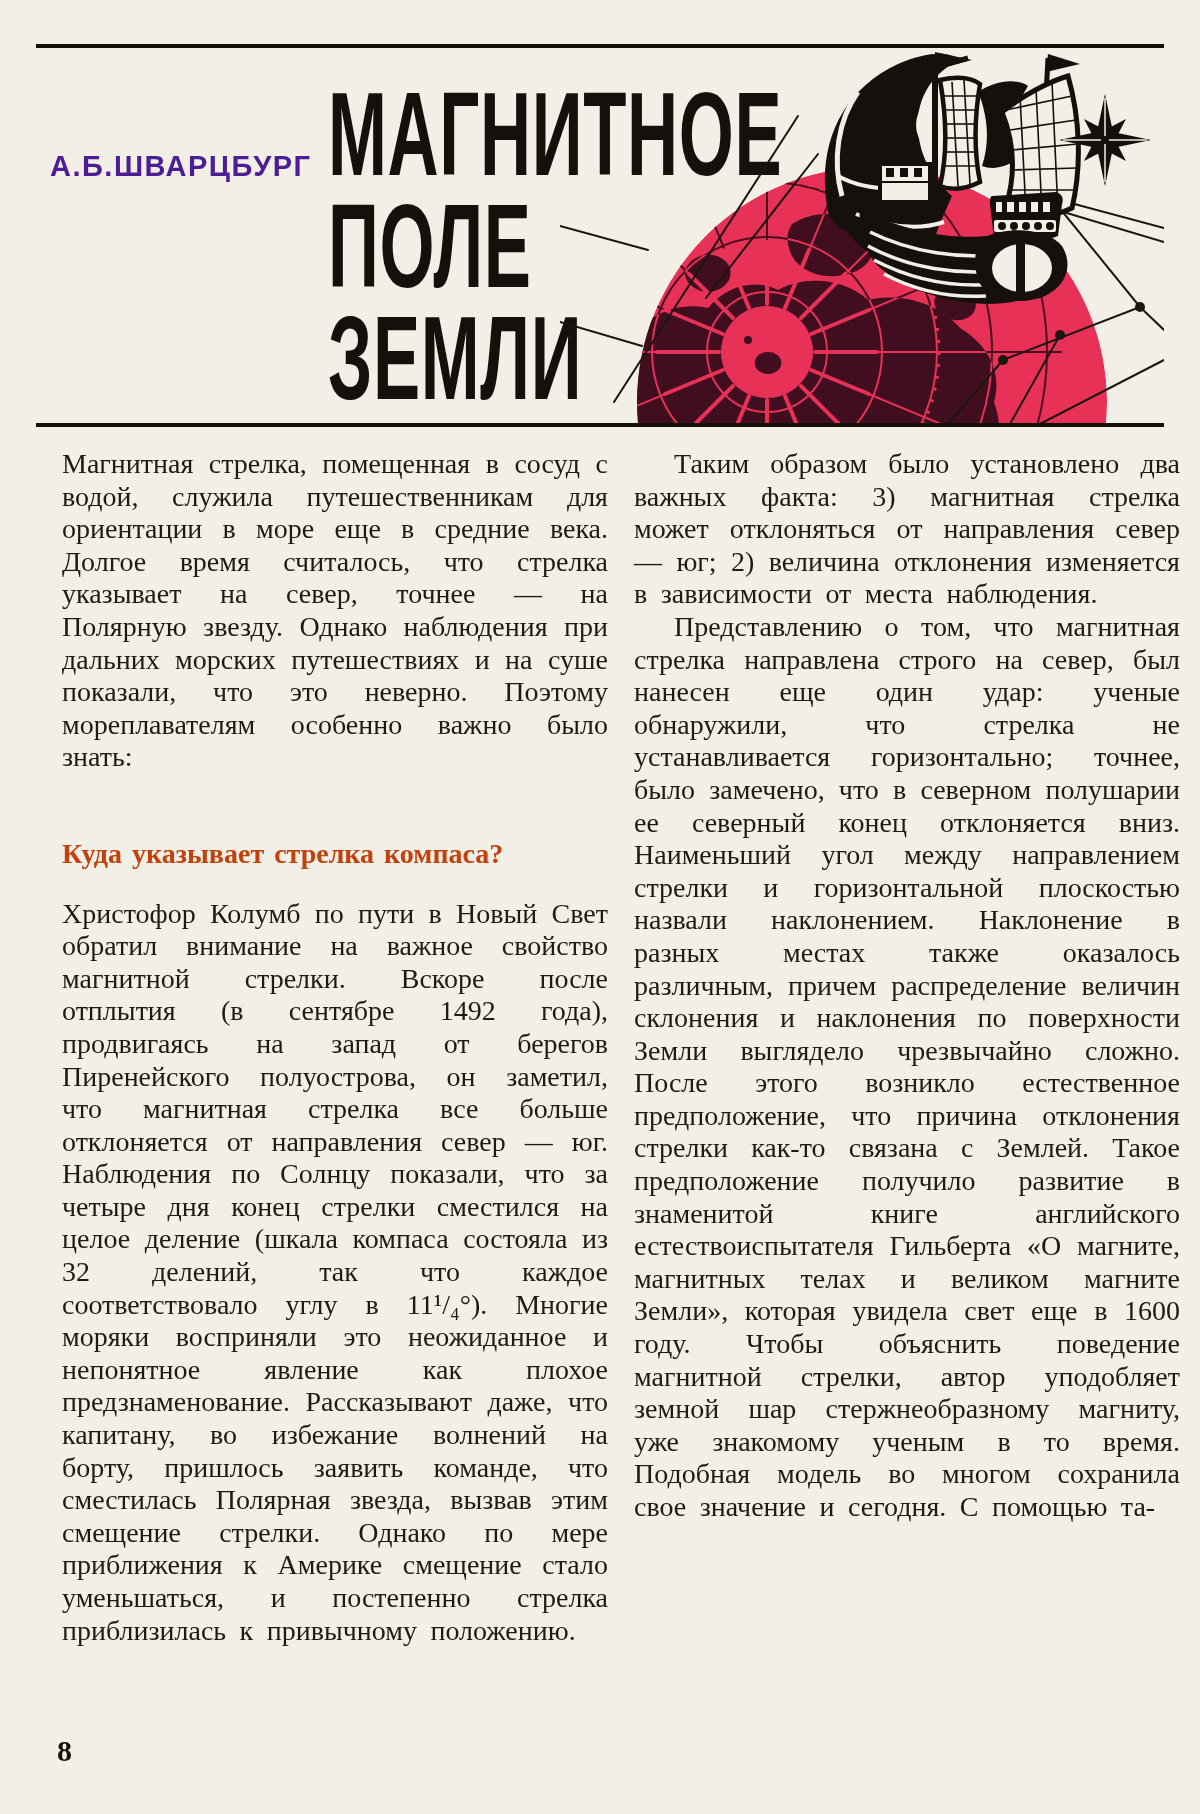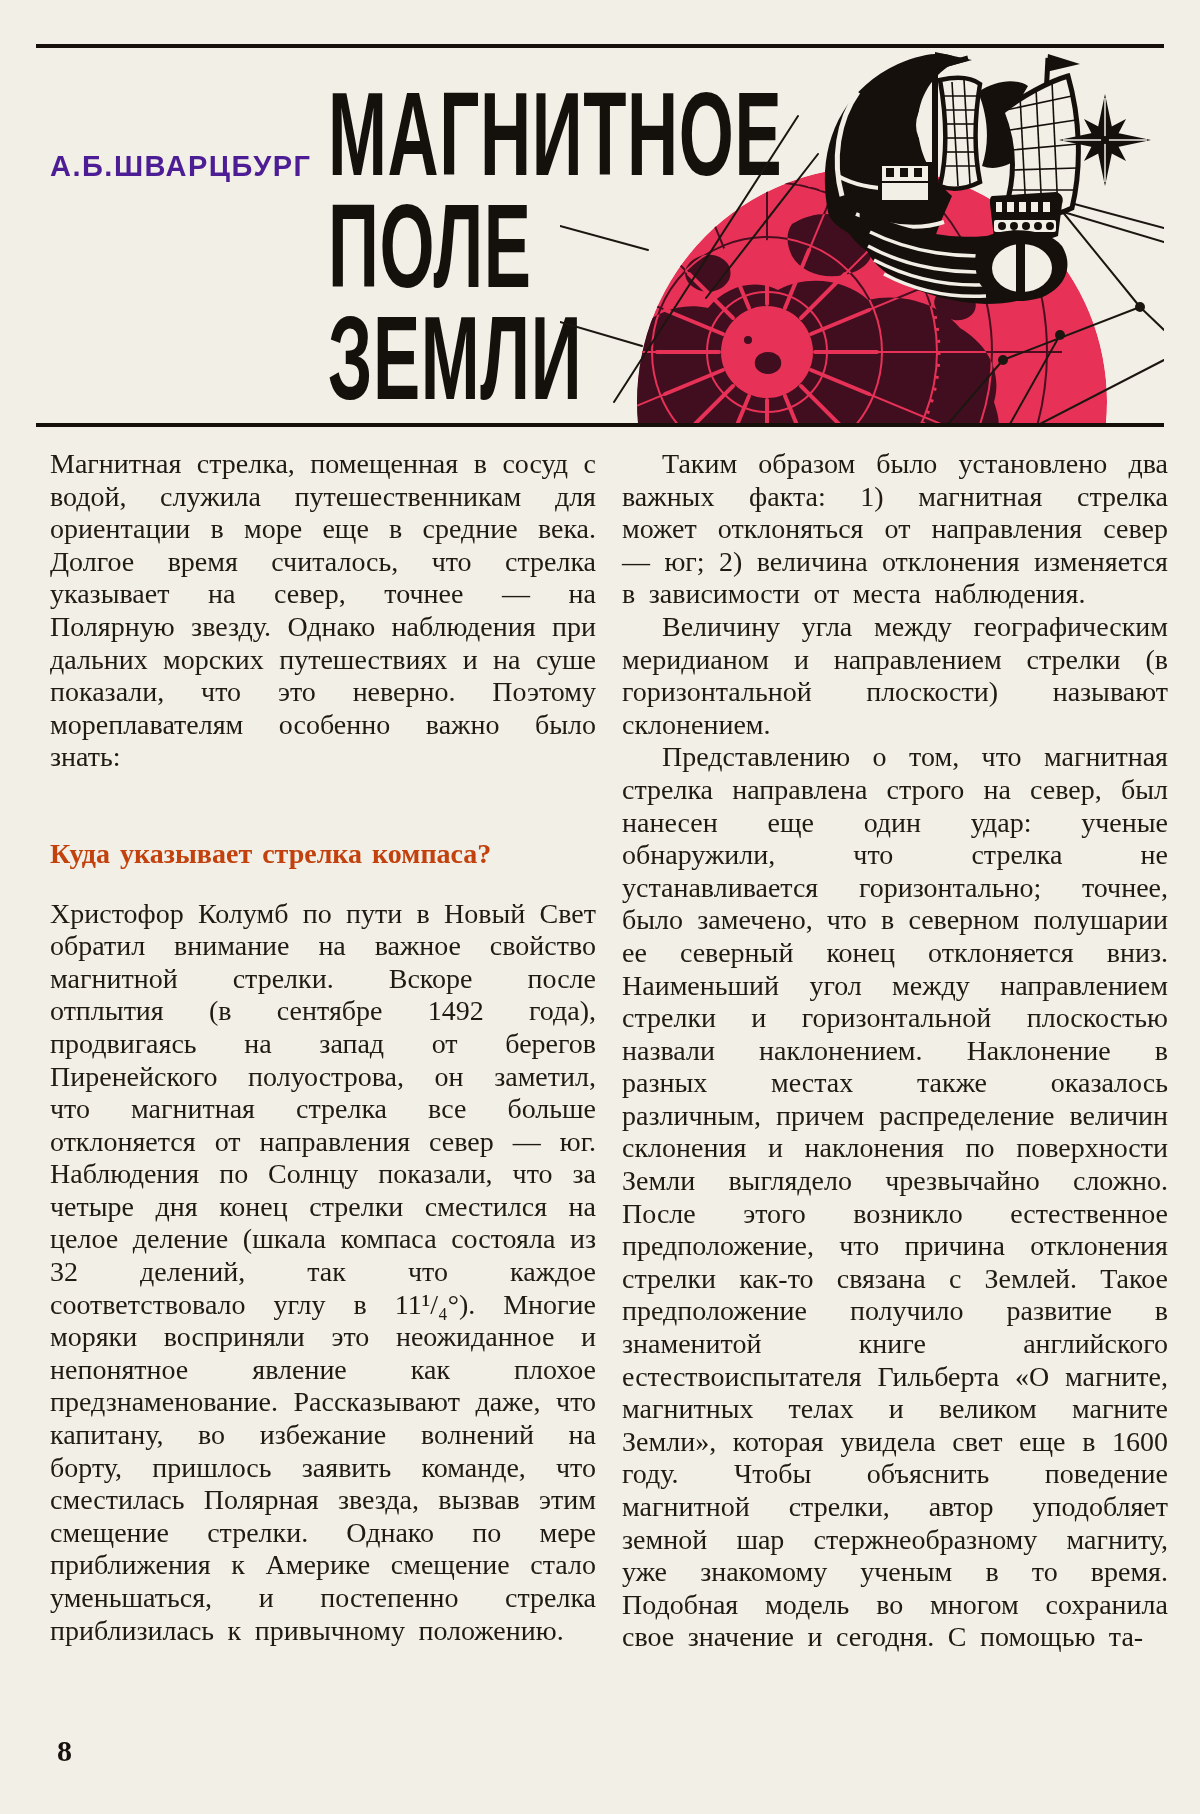--- a/index.html
+++ b/index.html
@@ -22,21 +22,21 @@
     font-size:118px;line-height:112px;color:#14100b;
   }
   .title .tl{
     display:block;transform:scaleX(0.60);transform-origin:left top;
     letter-spacing:1px;white-space:nowrap;
   }
   .illo{position:absolute;left:560px;top:48px;}
   .col{
     position:absolute;top:448px;width:546px;
     font-size:28px;line-height:32.6px;text-align:justify;
-    word-spacing:6.5px;color:#201a13;
+    word-spacing:6.5px;color:#201a13;margin-left:12px;
   }
   .col-left{left:50px;}
   .col-right{left:622px;}
   .col p{margin:0;padding:0;}
   .col-right p{text-indent:40px;}
   .subhead{
     margin:64px 0 27px 0;font-size:28px;font-weight:bold;
     word-spacing:3px;color:#c2410c;
   }
   .pagenum{position:absolute;left:57px;top:1734px;font-size:30px;font-weight:bold;color:#17110b;}
@@ -221,20 +221,19 @@
   <div class="rule rule-mid"></div>
 
   <main>
     <section class="col col-left">
       <p>Магнитная стрелка, помещенная в сосуд с водой, служила путешественникам для ориентации в море еще в средние века. Долгое время считалось, что стрелка указывает на север, точнее — на Полярную звезду. Однако наблюдения при дальних морских путешествиях и на суше показали, что это неверно. Поэтому мореплавателям особенно важно было знать:</p>
       <h2 class="subhead">Куда указывает стрелка компаса?</h2>
       <p>Христофор Колумб по пути в Новый Свет обратил внимание на важное свойство магнитной стрелки. Вскоре после отплытия (в сентябре 1492 года), продвигаясь на запад от берегов Пиренейского полуострова, он заметил, что магнитная стрелка все больше отклоняется от направления север — юг. Наблюдения по Солнцу показали, что за четыре дня конец стрелки сместился на целое деление (шкала компаса состояла из 32 делений, так что каждое соответствовало углу в 11¹/₄°). Многие моряки восприняли это неожиданное и непонятное явление как плохое предзнаменование. Рассказывают даже, что капитану, во избежание волнений на борту, пришлось заявить команде, что сместилась Полярная звезда, вызвав этим смещение стрелки. Однако по мере приближения к Америке смещение стало уменьшаться, и постепенно стрелка приблизилась к привычному положению.</p>
     </section>
 
     <section class="col col-right">
-      <p>Таким образом было установлено два важных факта: 1) магнитная стрелка может отклоняться от направления север — юг; 2) величина отклонения изменяется в зависимости от места наблюдения.</p>
-      <p>Величину угла между географическим меридианом и направлением стрелки (в горизонтальной плоскости) называют склонением.</p>
+      <p>Таким образом было установлено два важных факта: 3) магнитная стрелка может отклоняться от направления север — юг; 2) величина отклонения изменяется в зависимости от места наблюдения.</p>
       <p>Представлению о том, что магнитная стрелка направлена строго на север, был нанесен еще один удар: ученые обнаружили, что стрелка не устанавливается горизонтально; точнее, было замечено, что в северном полушарии ее северный конец отклоняется вниз. Наименьший угол между направлением стрелки и горизонтальной плоскостью назвали наклонением. Наклонение в разных местах также оказалось различным, причем распределение величин склонения и наклонения по поверхности Земли выглядело чрезвычайно сложно. После этого возникло естественное предположение, что причина отклонения стрелки как-то связана с Землей. Такое предположение получило развитие в знаменитой книге английского естествоиспытателя Гильберта «О магните, магнитных телах и великом магните Земли», которая увидела свет еще в 1600 году. Чтобы объяснить поведение магнитной стрелки, автор уподобляет земной шар стержнеобразному магниту, уже знакомому ученым в то время. Подобная модель во многом сохранила свое значение и сегодня. С помощью та-</p>
     </section>
   </main>
 
   <div class="pagenum">8</div>
 </div>
 
 </body></html>

